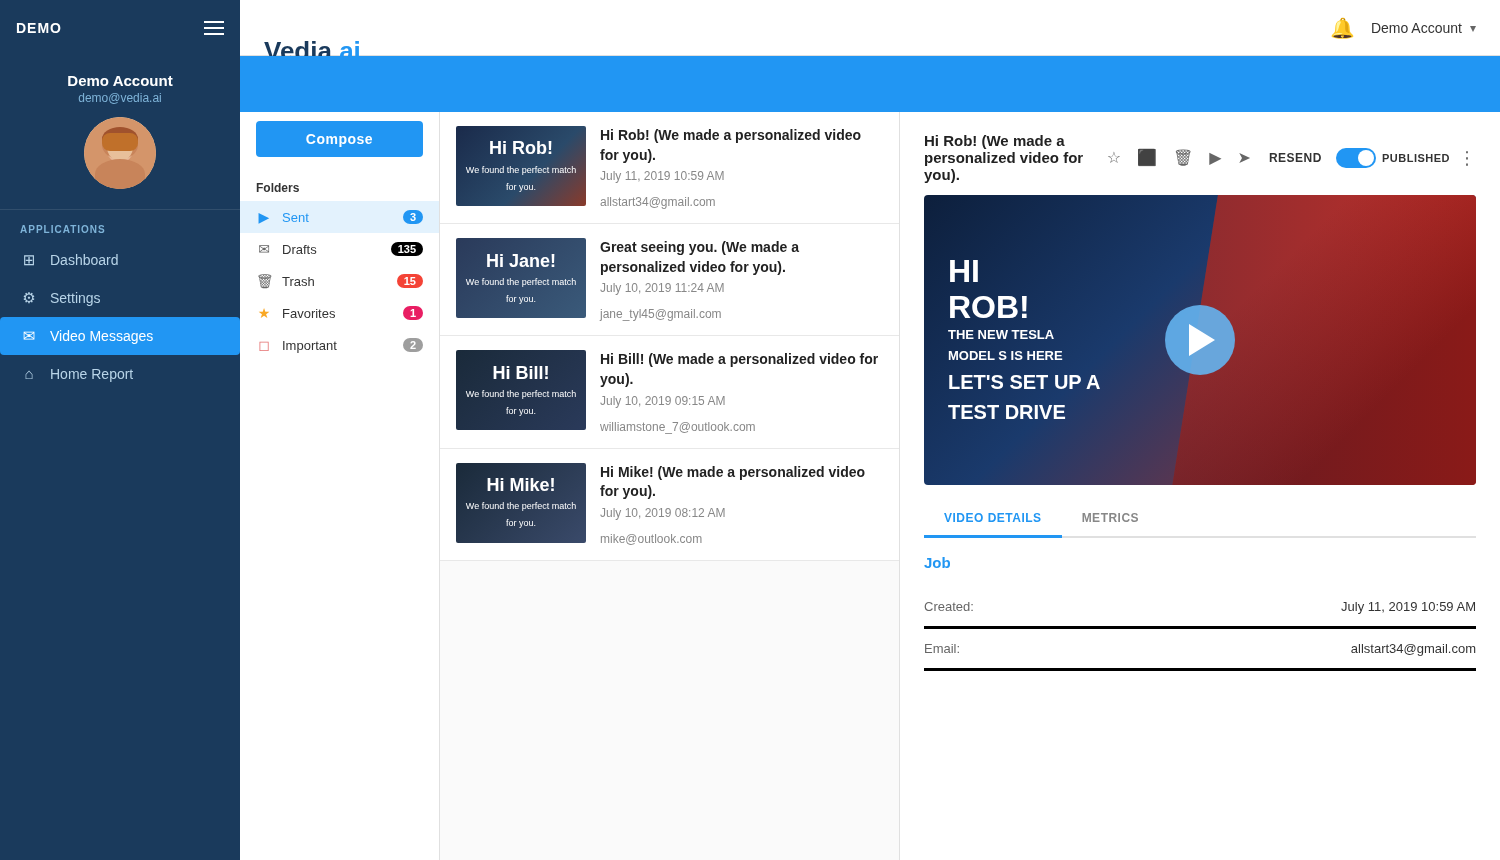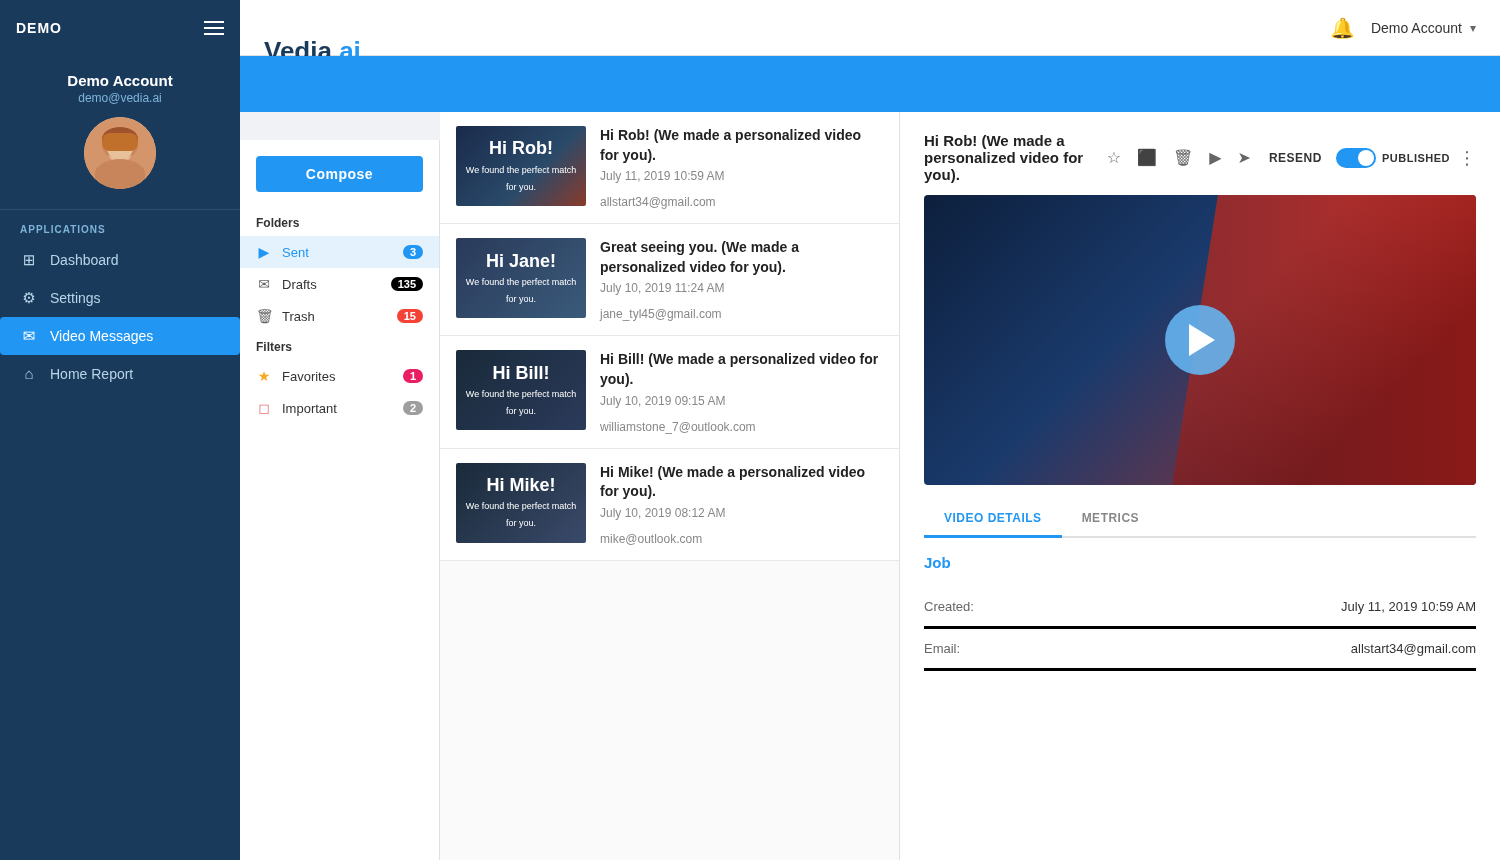--- a/index.html
+++ b/index.html
@@ -130,24 +130,23 @@
       display: flex;
       flex: 1;
       overflow: hidden;
     }
 
     
     .folder-panel {
       width: 200px;
       background: #fff;
       border-right: 1px solid #e0e0e0;
-      padding: 16px 0;
+      padding: 9px 0;
       flex-shrink: 0;
       overflow-y: auto;
-      margin-top: 28px;
     }
     .compose-btn {
       margin: 0 16px 16px;
       background: #2196f3;
       color: #fff;
       border: none;
       border-radius: 4px;
       padding: 10px 0;
       width: calc(100% - 32px);
       font-size: 14px;
@@ -436,21 +435,20 @@
         <span class="folder-icon">✉</span>
         <span class="folder-name">Drafts</span>
         <span class="folder-badge orange">135</span>
       </div>
       <div class="folder-item">
         <span class="folder-icon">🗑</span>
         <span class="folder-name">Trash</span>
         <span class="folder-badge red">15</span>
       </div>
 
-      <div class="folder-section-label">Filters</div>
 
       <div class="folder-item">
         <span class="folder-icon" style="color:#f9a825;">★</span>
         <span class="folder-name">Favorites</span>
         <span class="folder-badge pink">1</span>
       </div>
       <div class="folder-item">
         <span class="folder-icon" style="color:#e57373;">◻</span>
         <span class="folder-name">Important</span>
         <span class="folder-badge gray">2</span>
@@ -530,20 +528,28 @@
           <div class="published-toggle">
             <div class="toggle-switch"></div>
             <span class="published-label">PUBLISHED</span>
           </div>
           <button class="more-btn">⋮</button>
         </div>
       </div>
 
       <div class="video-preview">
         <div class="car-image"></div>
+        <div class="video-text-overlay">
+          <span class="video-hi">HI</span>
+          <span class="video-name">ROB!</span>
+          <span class="video-sub1">THE NEW TESLA</span>
+          <span class="video-sub2">MODEL S IS HERE</span>
+          <span class="video-sub4">LET'S SET UP A</span>
+          <span class="video-sub5">TEST DRIVE</span>
+        </div>
         <div class="play-btn">
           <div class="play-triangle"></div>
         </div>
       </div>
 
       <div class="detail-tabs">
         <div class="detail-tab active">VIDEO DETAILS</div>
         <div class="detail-tab">METRICS</div>
       </div>
 

